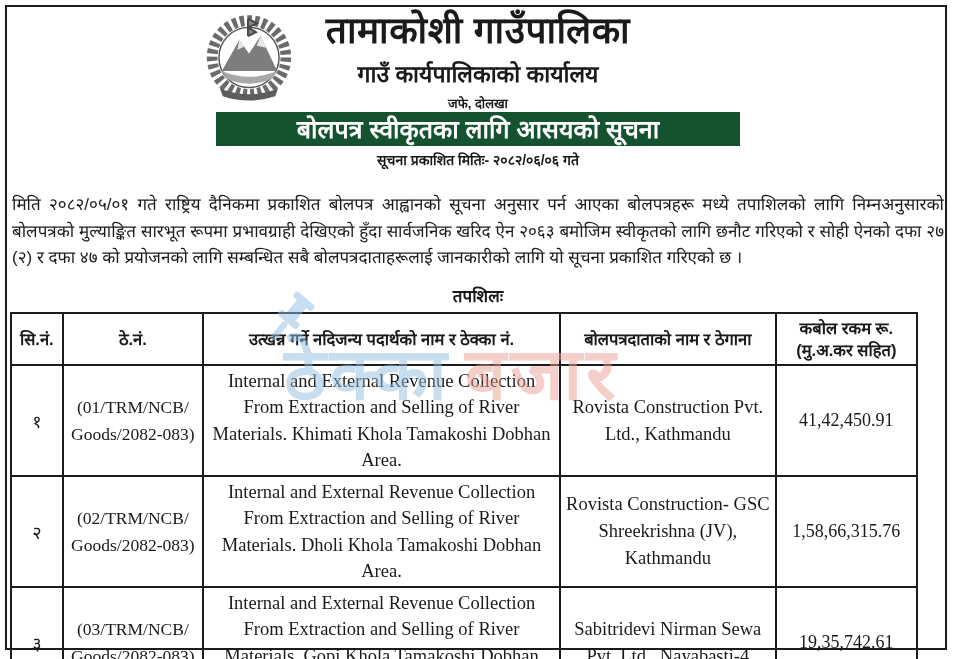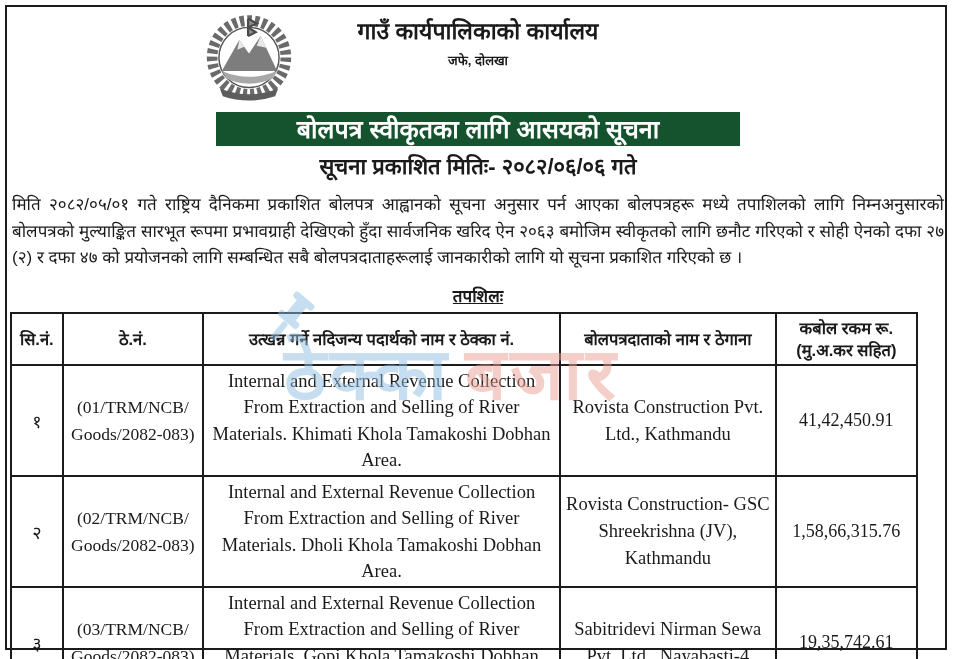--- a/index.html
+++ b/index.html
@@ -12,25 +12,25 @@
   .emblem{position:absolute;left:198px;top:7px;width:102px;height:97px;}
   .hdr{position:absolute;left:0;top:10px;width:956px;text-align:center;}
   .hdr-l1{font-size:37px;font-weight:bold;line-height:1.15;letter-spacing:.5px;}
   .hdr-l2{font-size:23px;font-weight:bold;margin-top:4px;}
   .hdr-l3{font-size:13px;font-weight:bold;margin-top:5px;}
 
   .banner{position:absolute;left:216px;top:112px;width:524px;height:34px;
         background:#14532d;color:#ffffff;font-size:25px;font-weight:bold;
         text-align:center;line-height:34px;box-sizing:border-box;}
   .date-line{position:absolute;left:0;top:150px;width:956px;text-align:center;
-        font-size:22px;font-weight:bold;}
+        font-size:14px;font-weight:bold;}
   .body-text{position:absolute;left:12px;top:175px;width:932px;
         font-size:17px;line-height:26.5px;text-align:justify;}
   .details-label{position:absolute;left:0;top:284px;width:956px;text-align:center;
-        font-size:17px;font-weight:bold;text-decoration:underline;}
+        font-size:17px;font-weight:bold;}
 
   
   table.notice{position:absolute;left:10px;top:312px;width:908px;
         border-collapse:collapse;table-layout:fixed;}
   table.notice th,table.notice td{border:2px solid #1b1b1b;box-sizing:border-box;
         padding:2px 5px;vertical-align:middle;}
   table.notice th{font-size:16.5px;font-weight:bold;text-align:center;height:52px;line-height:1.35;}
   table.notice tbody tr{height:83px;}
   td.c-sn{text-align:center;font-size:18px;}
   td.c-contract{font-family:Liberation Serif, serif;font-size:17.5px;text-align:center;line-height:1.5;margin-left:6px;}
@@ -59,20 +59,21 @@
     <circle cx="50" cy="52" r="38" fill="none" stroke="#6a6a6a" stroke-width="11" stroke-dasharray="4.5 3.2"></circle>
     <circle cx="50" cy="52" r="31" fill="#ffffff" stroke="#555555" stroke-width="1.5"></circle>
     <path d="M22 66 L40 34 L50 48 L62 30 L79 66 Z" fill="#7d7d7d"></path>
     <path d="M40 34 L45 41 L38 44 Z M62 30 L68 42 L58 40 Z" fill="#e8e8e8"></path>
     <path d="M22 66 Q50 78 79 66 L74 74 Q50 84 27 74 Z" fill="#a8a8a8"></path>
     <path d="M49 12 L49 30 M49 12 L58 17 L49 21 M49 21 L57 26 L49 30" stroke="#4a4a4a" stroke-width="2.2" fill="#8a8a8a"></path>
     <path d="M20 84 Q50 96 80 84 L77 92 Q50 101 23 92 Z" fill="#5d5d5d"></path>
   </svg>
 
   <div class="hdr">
+    <div class="hdr-l1">तामाकोशी गाउँपालिका</div>
     <div class="hdr-l2">गाउँ कार्यपालिकाको कार्यालय</div>
     <div class="hdr-l3">जफे, दोलखा</div>
   </div>
 
   <div class="banner">बोलपत्र स्वीकृतका लागि आसयको सूचना</div>
 
   <div class="date-line">सूचना प्रकाशित मितिः- २०८२/०६/०६ गते</div>
 
   <p class="body-text">मिति २०८२/०५/०१ गते राष्ट्रिय दैनिकमा प्रकाशित बोलपत्र आह्वानको सूचना अनुसार पर्न आएका बोलपत्रहरू मध्ये तपाशिलको लागि निम्नअनुसारको बोलपत्रको मुल्याङ्कित सारभूत रूपमा प्रभावग्राही देखिएको हुँदा सार्वजनिक खरिद ऐन २०६३ बमोजिम स्वीकृतको लागि छनौट गरिएको र सोही ऐनको दफा २७ (२) र दफा ४७ को प्रयोजनको लागि सम्बन्धित सबै बोलपत्रदाताहरूलाई जानकारीको लागि यो सूचना प्रकाशित गरिएको छ ।</p>
 

